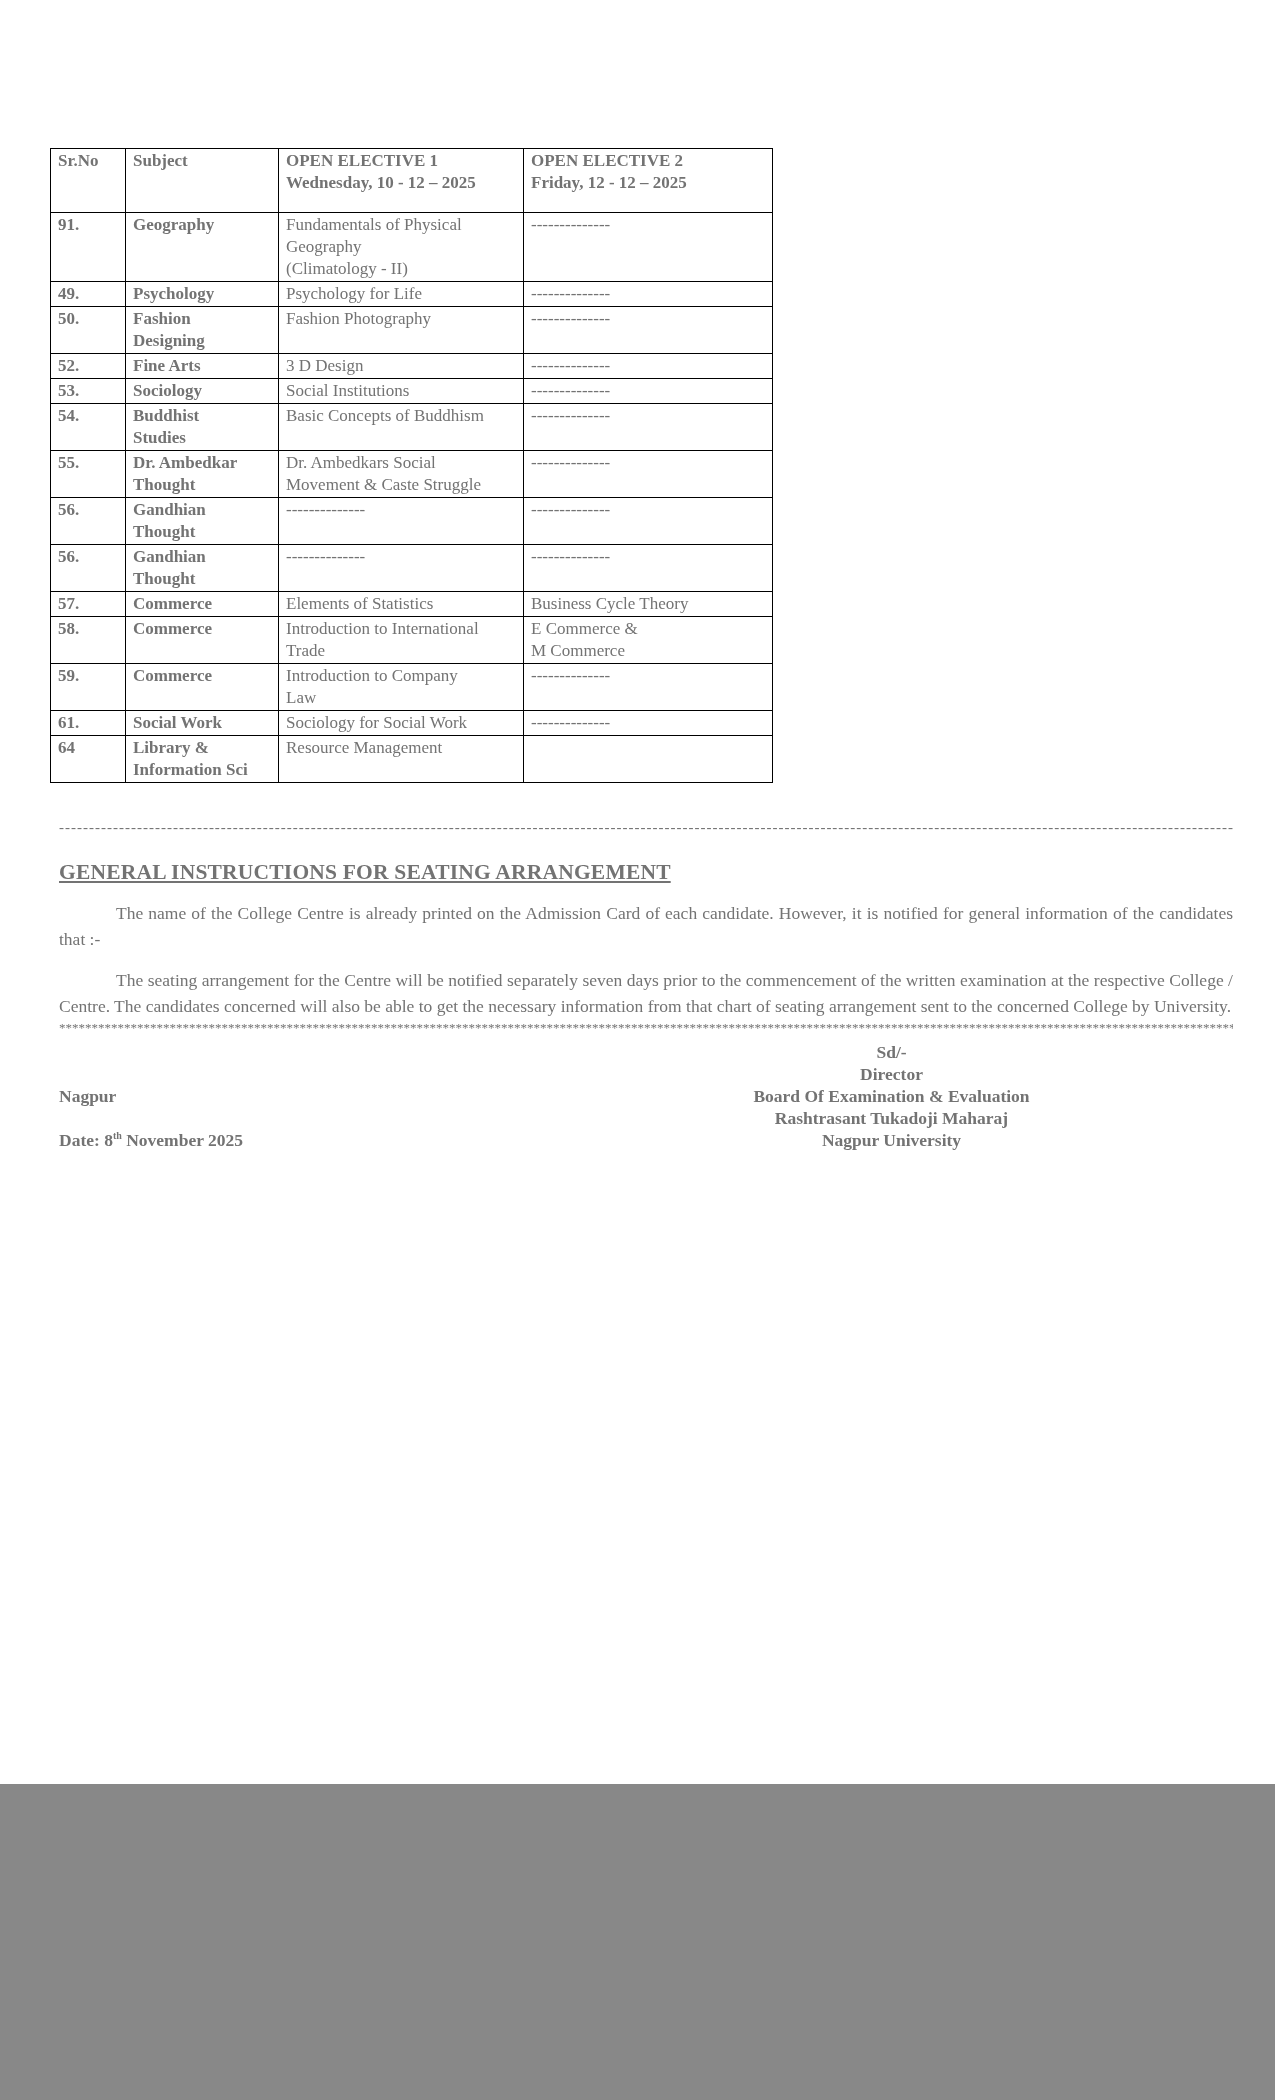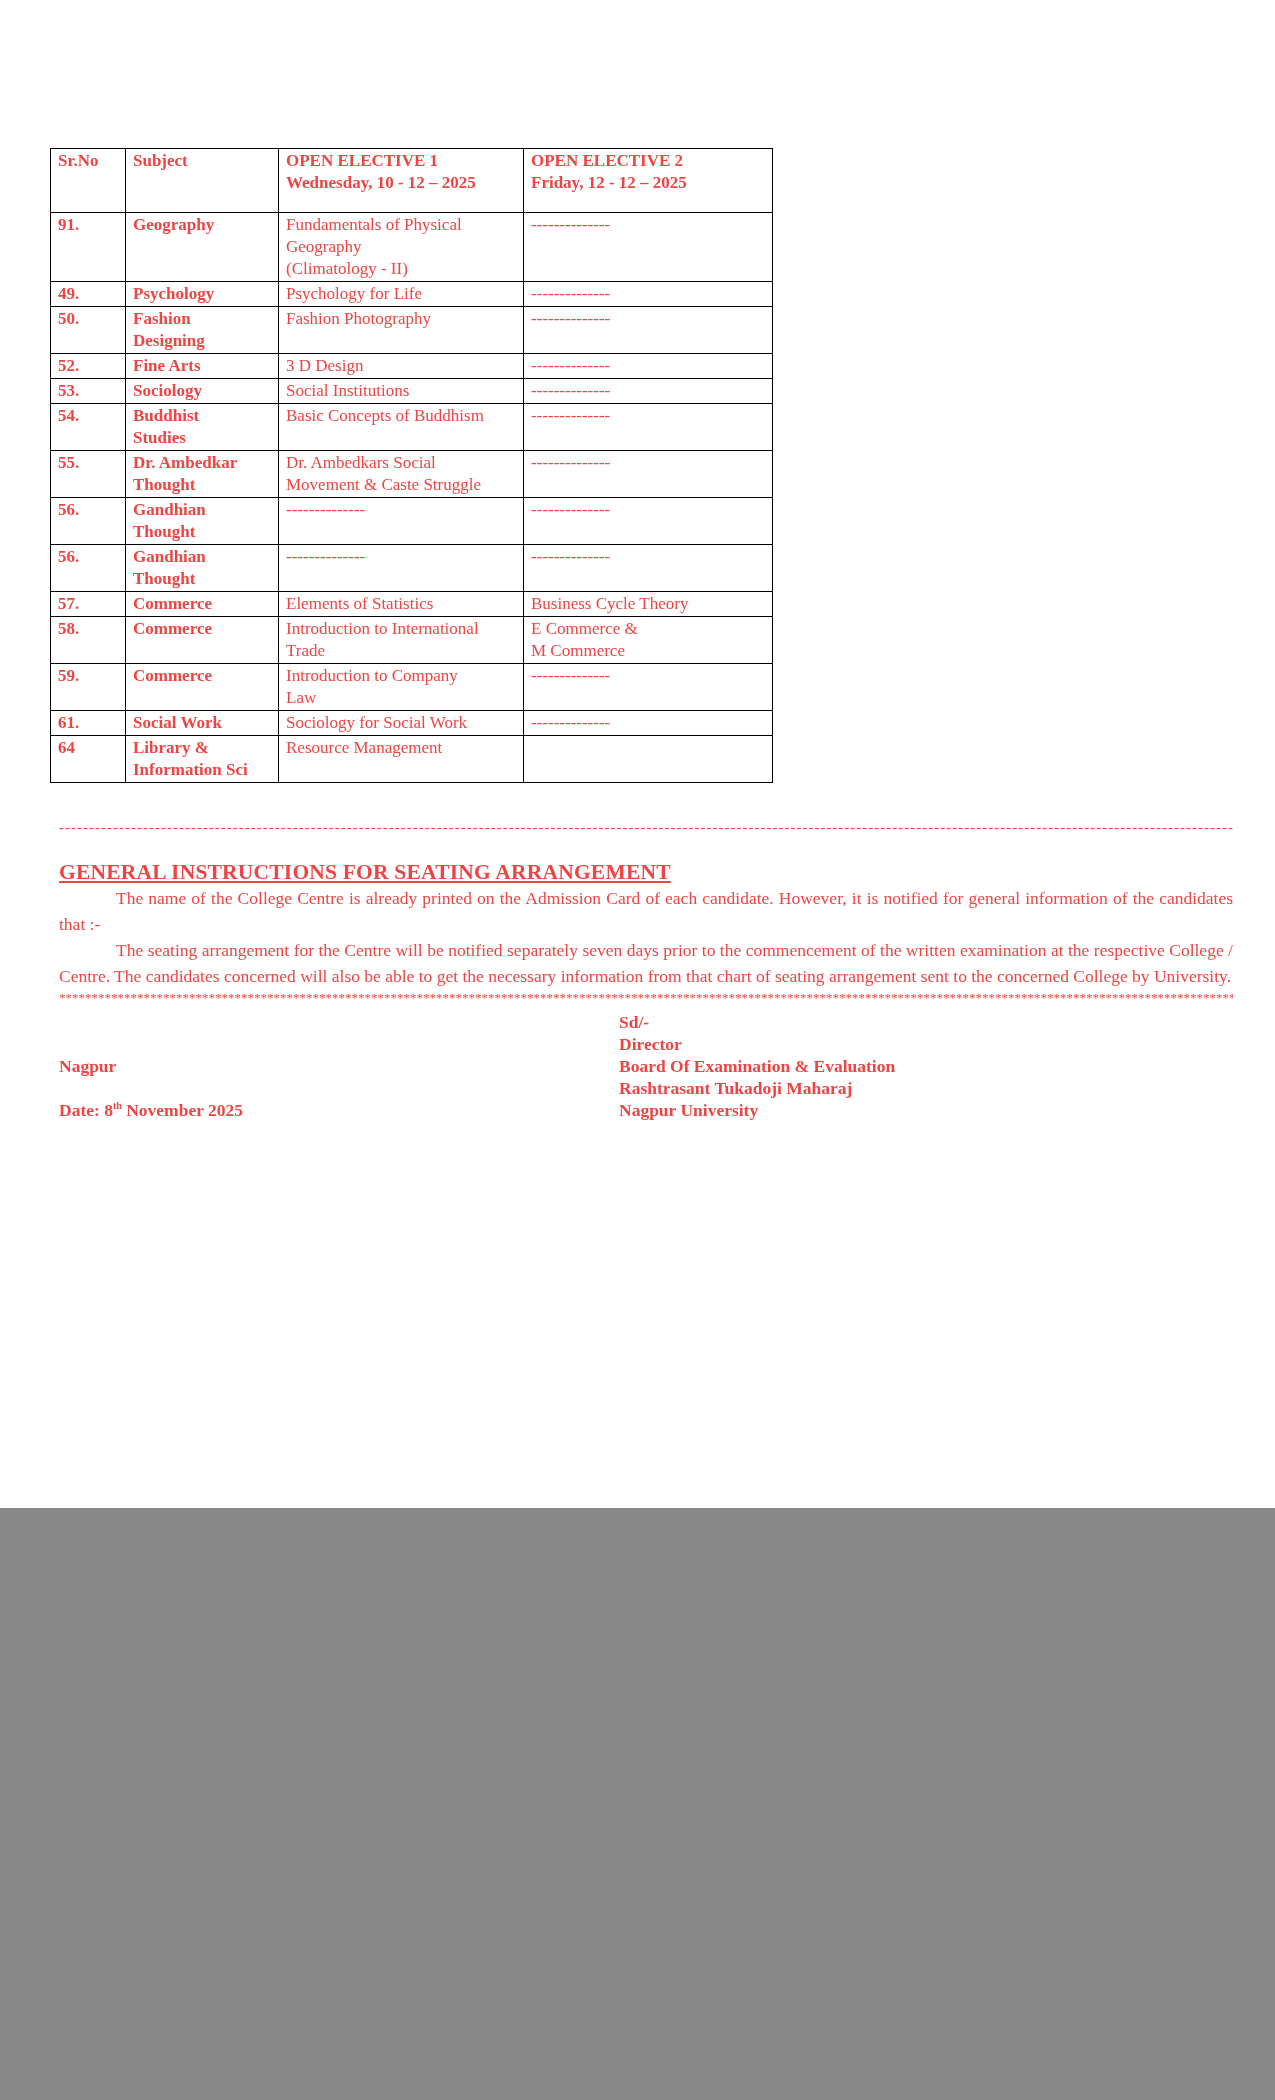--- a/index.html
+++ b/index.html
@@ -1,21 +1,21 @@
 <!DOCTYPE html>
 <html><head>
 <meta charset="utf-8">
 <style>
   html,body { margin:0; padding:0; background:#888; }
   .page {
     position:relative;
-    width:1275px; height:1508px;
+    width:1275px; height:1784px;
     background:#ffffff;
     font-family:"Liberation Serif", serif;
-    color:#ef4444;
+    color:#737373;
     overflow:hidden;
     margin:0 auto;
   }
 
   
   table.exam-table {
     position:absolute; left:50px; top:148px;
     border-collapse:collapse;
     table-layout:fixed;
     width:722px;
@@ -51,39 +51,40 @@
     font-weight:bold;
     font-size:21.5px;
     text-decoration:underline;
     margin-top:26px;
     letter-spacing:0.2px;
   }
   .para {
     text-align:justify;
     text-indent:57px;
     line-height:26px;
-    margin-top:0;
+    margin-top:15px;
   }
   .star-sep {
     white-space:nowrap; overflow:hidden;
     font-size:13px; line-height:14px;
     margin-top:2px;
   }
 
   
   .signature {
     position:relative;
     margin-top:6px;
     height:130px;
     font-weight:bold;
     font-size:17.5px;
     line-height:22px;
   }
   .sig-right {
     position:absolute; left:560px; top:0; width:545px;
+    text-align:center;
   }
   .sig-place { position:absolute; left:0; top:44px; }
   .sig-date  { position:absolute; left:0; top:88px; }
   .sig-date sup { font-size:10px; line-height:0; }
 </style>
 </head>
 <body>
 
 <div class="page">
 

